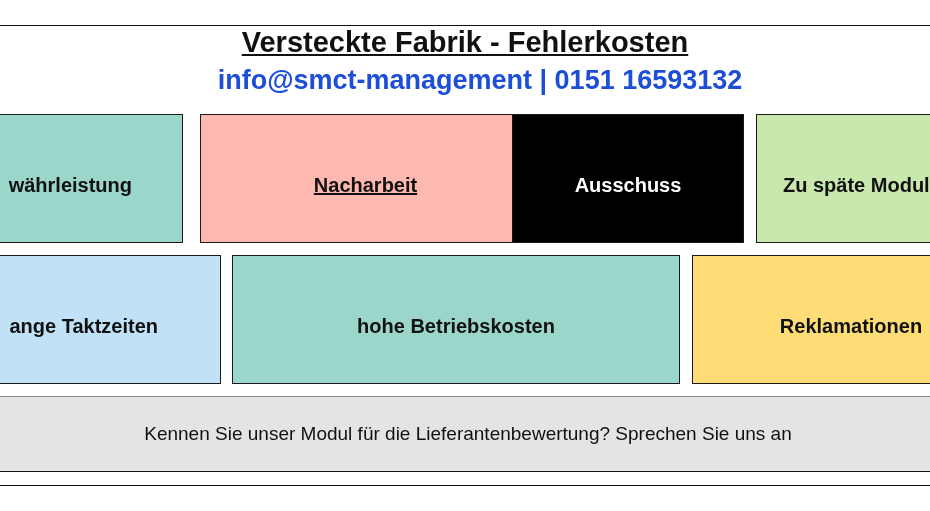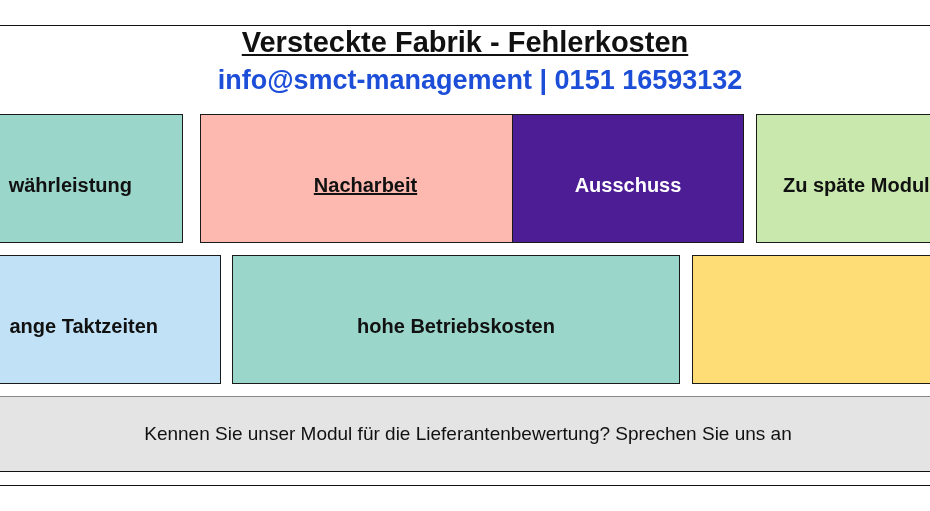--- a/index.html
+++ b/index.html
@@ -18,33 +18,34 @@
 
 <div class="title">Versteckte Fabrik - Fehlerkosten</div>
 <div class="subtitle">info@smct-management | 0151 16593132</div>
 
 <div class="box" style="left:-10px; top:114px; width:193px; height:129px; background:#9ad6ca; justify-content:flex-end; padding-right:50px;">
   <span>währleistung</span>
 </div>
 <div class="box" style="left:200px; top:114px; width:331px; height:129px; background:#fdb9b0;text-decoration:underline;">
   <span>Nacharbeit</span>
 </div>
-<div class="box" style="left:512px; top:114px; width:232px; height:129px; background:#4c1d95; color:#ffffff;">
+<div class="box" style="left:512px; top:114px; width:232px; height:129px; background:#000000; color:#ffffff;">
   <span>Ausschuss</span>
 </div>
 <div class="box" style="left:756px; top:114px; width:200px; height:129px; background:#c9e8ad; justify-content:flex-start; padding-left:26px; overflow:hidden;">
   <span>Zu späte Modul</span>
 </div>
 
 <div class="box" style="left:-10px; top:255px; width:231px; height:129px; background:#c1e2f6; justify-content:flex-end; padding-right:62px;">
   <span>ange Taktzeiten</span>
 </div>
 <div class="box" style="left:232px; top:255px; width:448px; height:129px; background:#9ad6ca;justify-content:center;">
   <span>hohe Betriebskosten</span>
 </div>
 <div class="box" style="left:692px; top:255px; width:260px; height:129px; background:#fedd76; flex-direction:column; justify-content:center; overflow:hidden;">
+  <span style="margin-left:58px;">Reklamationen</span>
 </div>
 
 <div class="banner">
   <span>Kennen Sie unser Modul für die Lieferantenbewertung? Sprechen Sie uns an</span>
 </div>
 
 <div class="hline" style="top:485px;"></div>
 
 </body></html>

